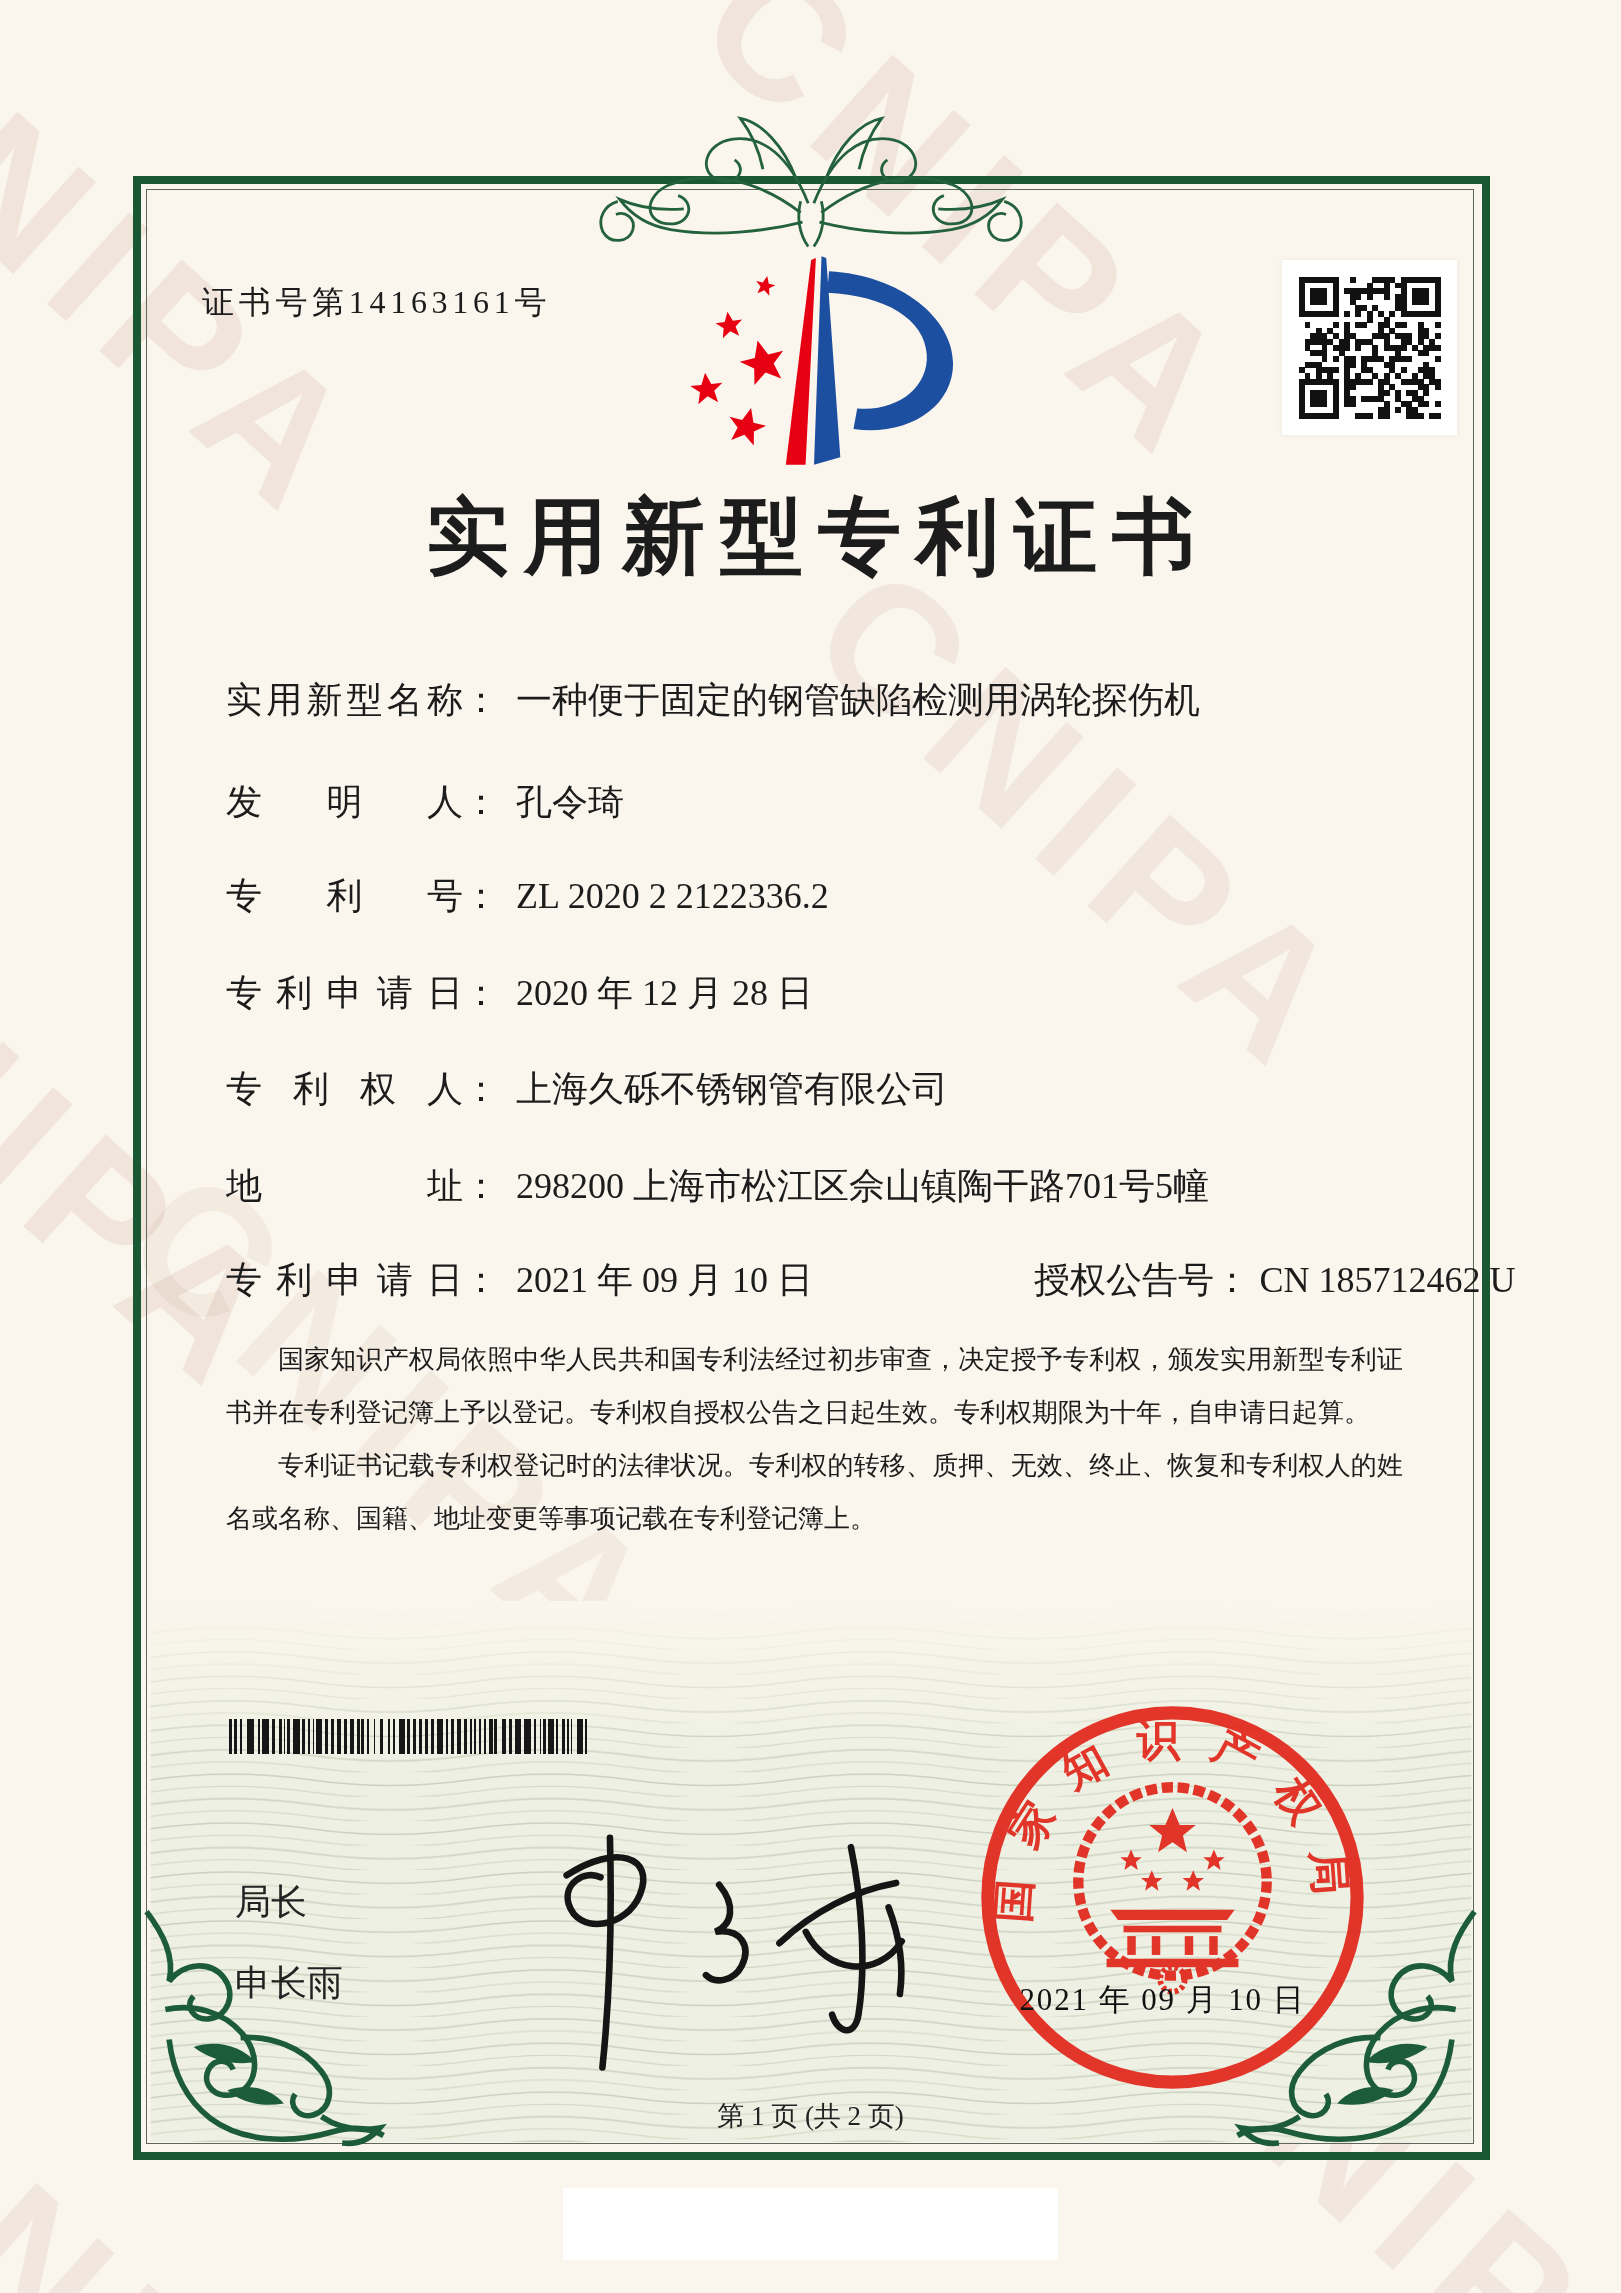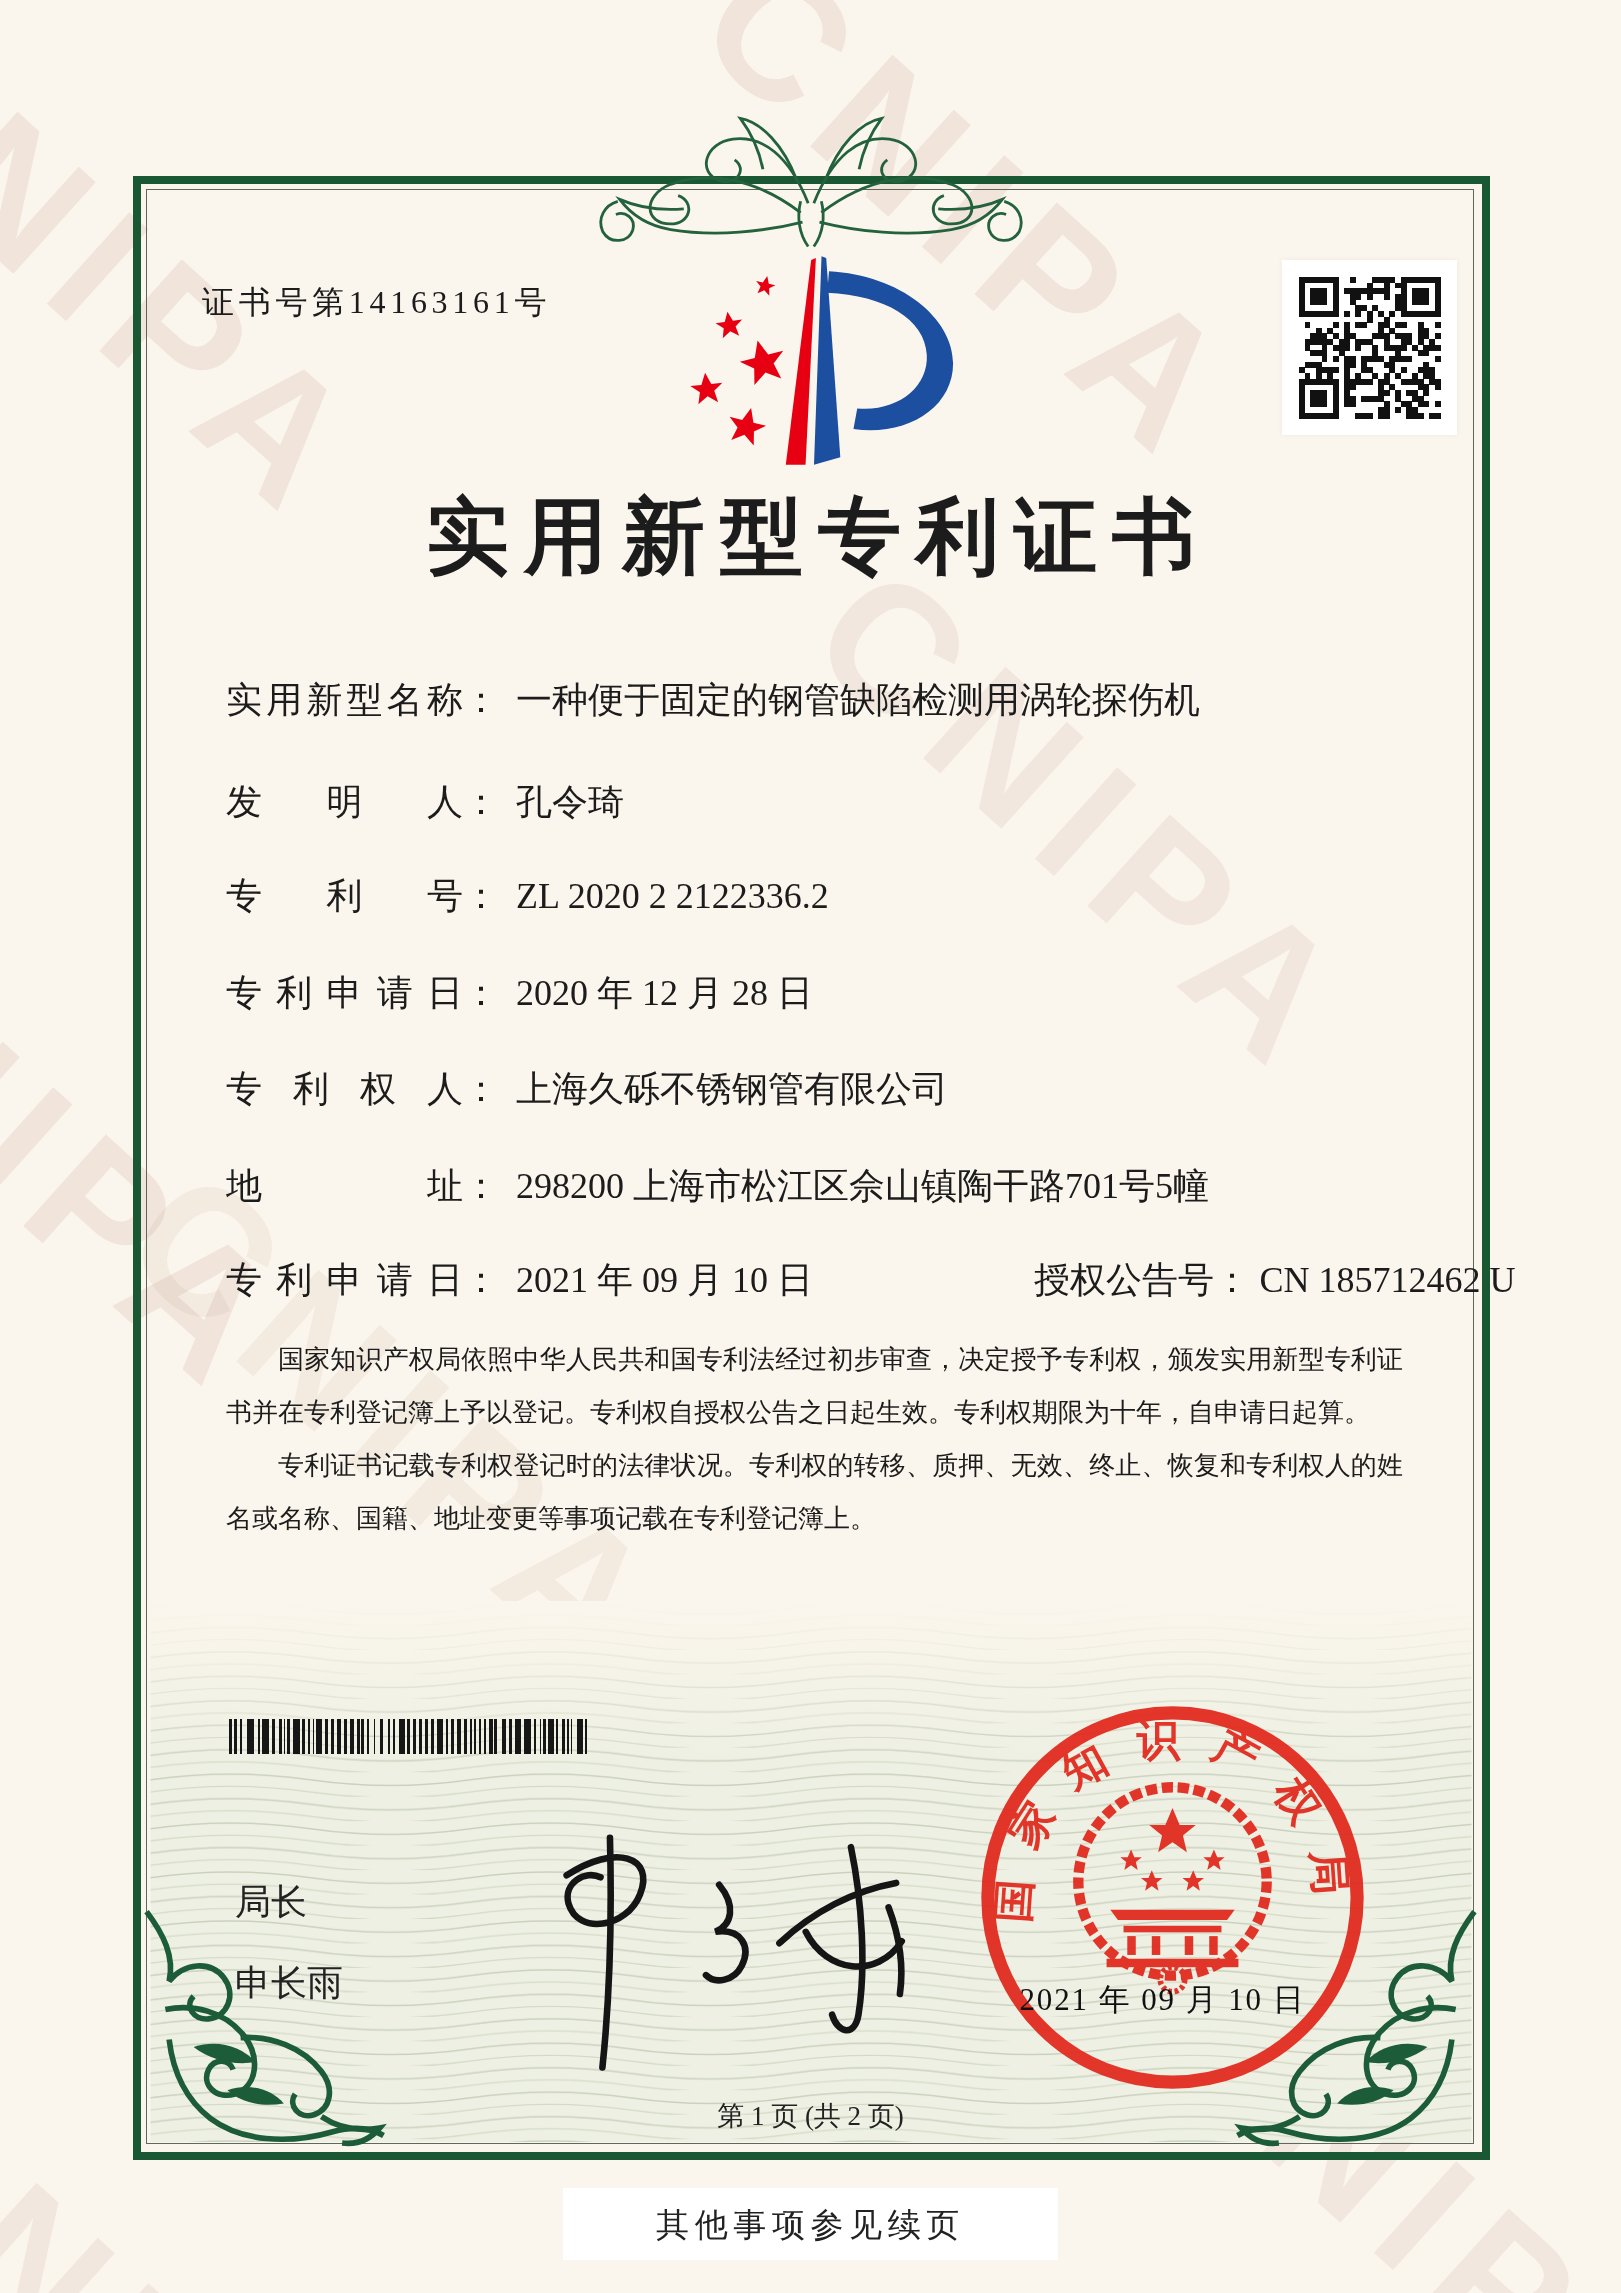--- a/index.html
+++ b/index.html
@@ -569,16 +569,15 @@
         <rect x="39" y="58" width="9" height="20"></rect>
         <rect x="-70" y="82" width="140" height="9"></rect>
         <circle cx="0" cy="104" r="13" fill="none" stroke="#e2261a" stroke-width="6" stroke-dasharray="4 3"></circle>
       </g>
     </g>
   </svg>
   <div class="seal-date">2021 年 09 月 10 日</div>
 
   <div class="page-num">第 1 页 (共 2 页)</div>
   <div class="note-box"></div>
-  <div class="note-text">其他事项参见续页</div>
 
 </div>
 
 
 </body></html>

